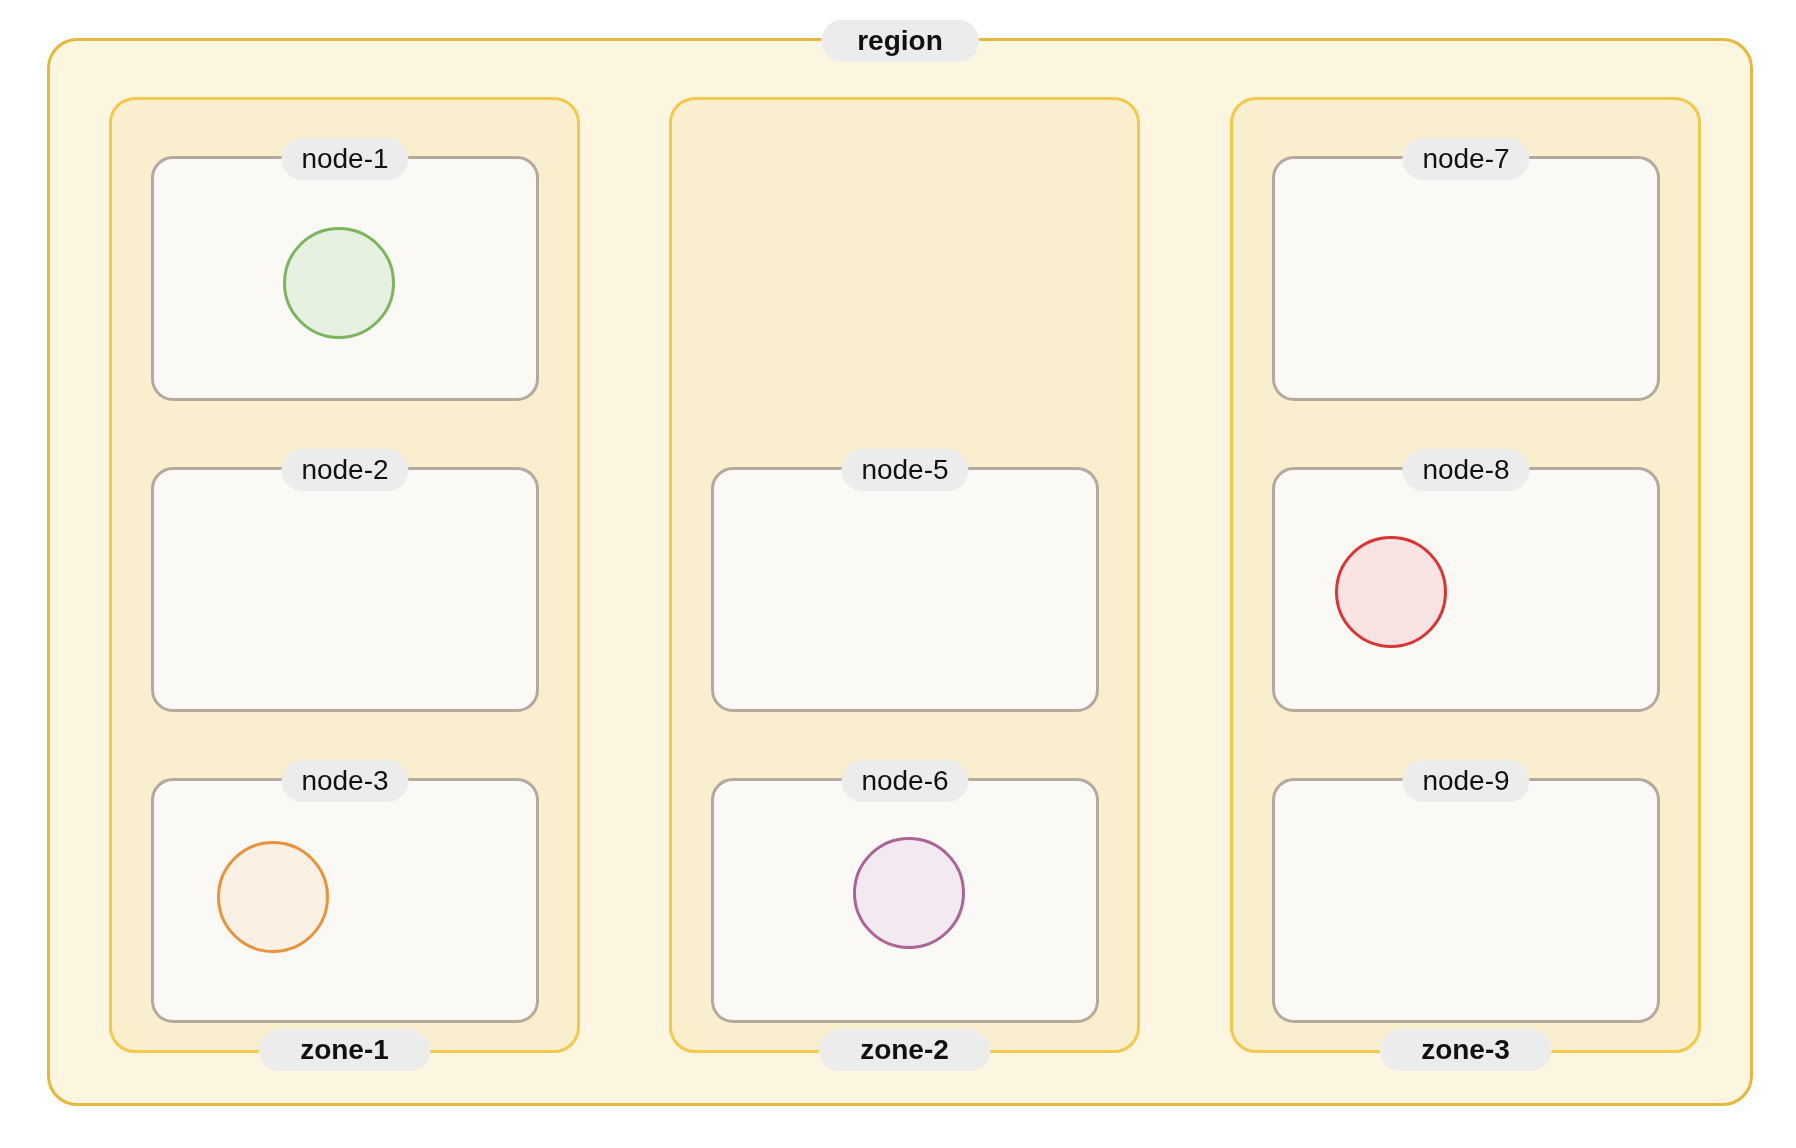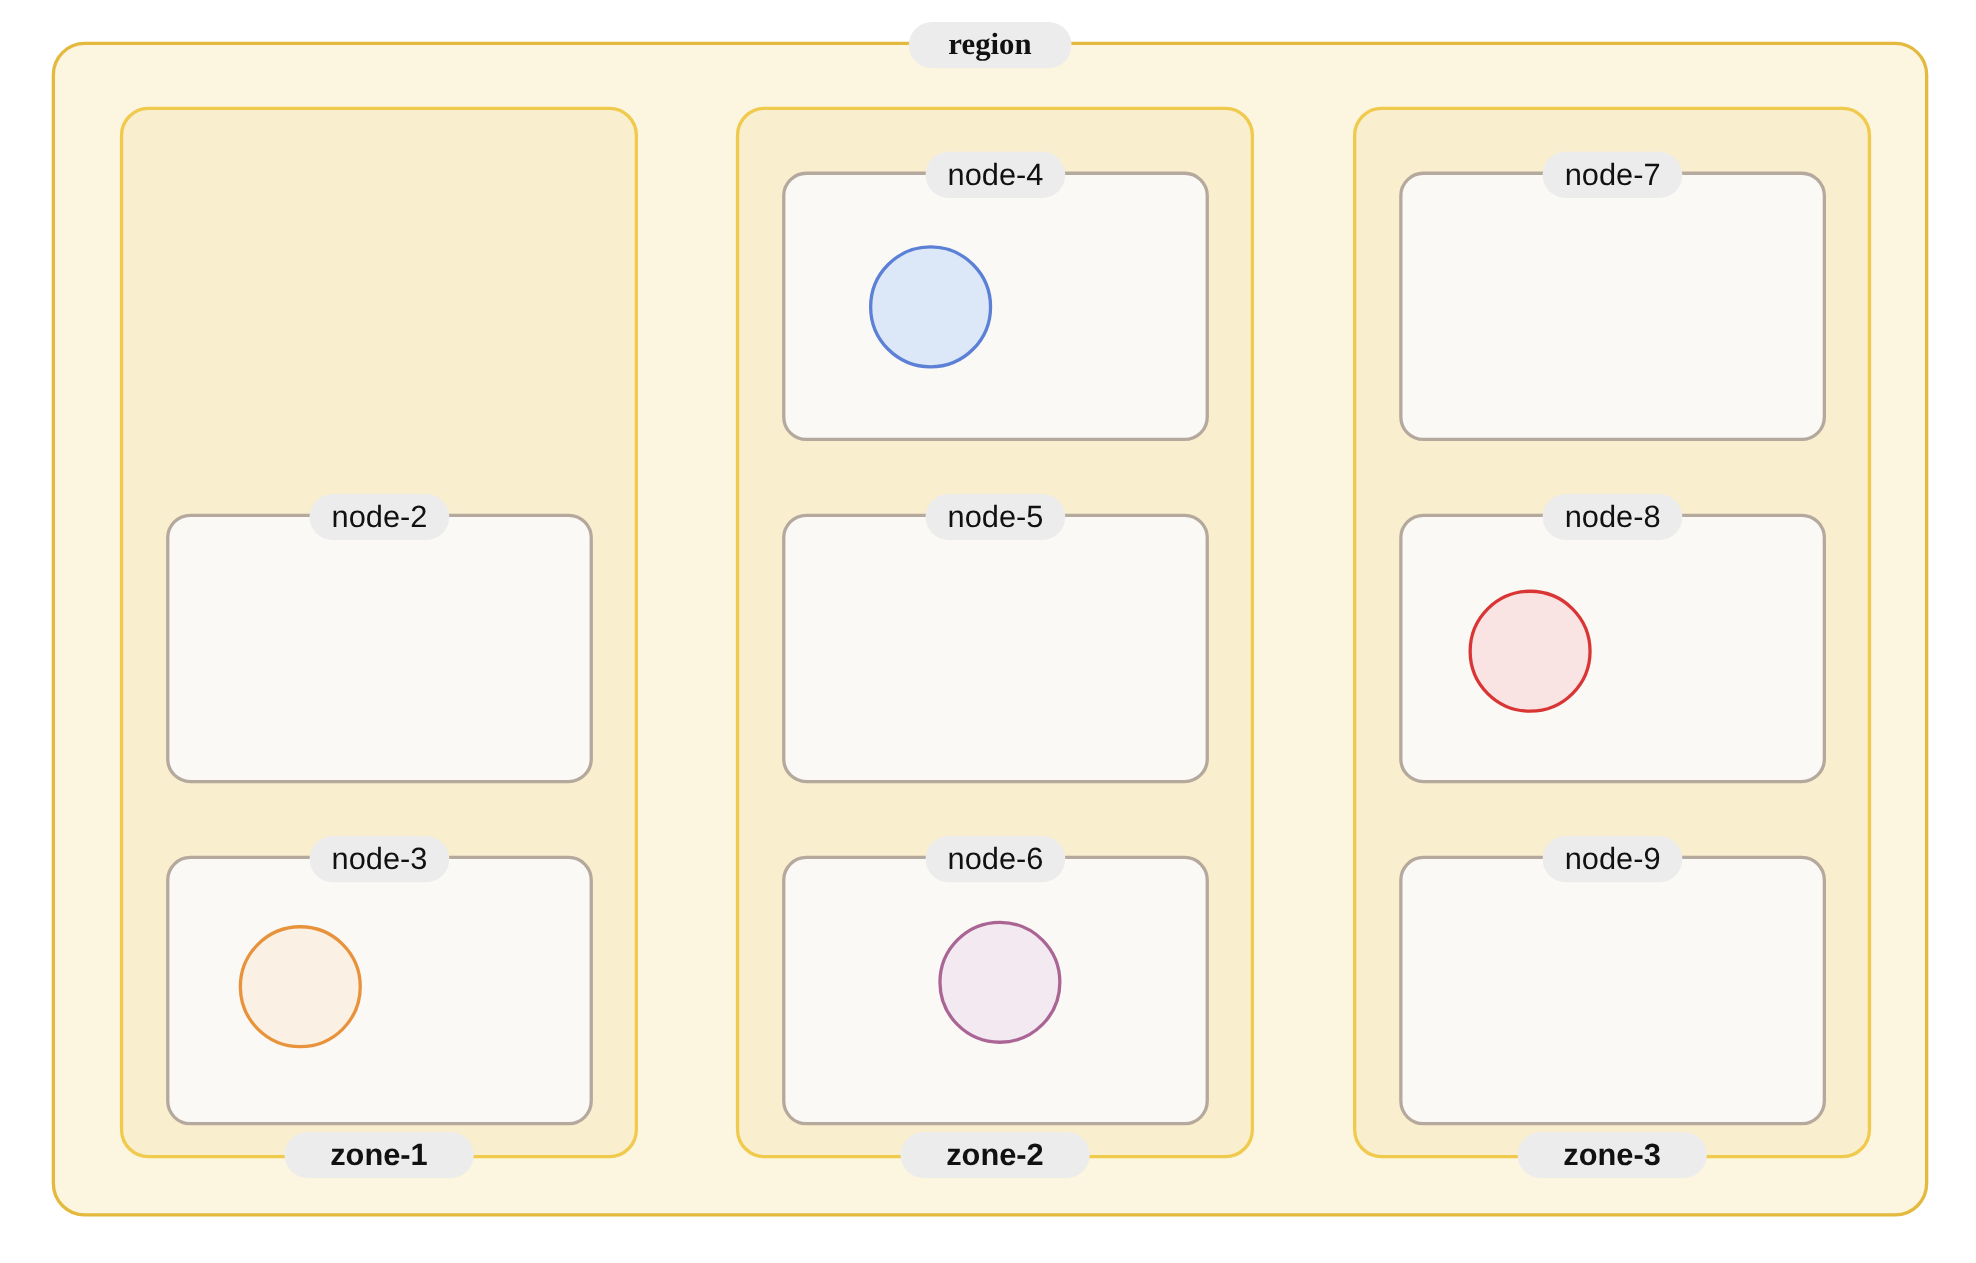--- a/index.html
+++ b/index.html
@@ -51,21 +51,21 @@
     border-radius: 999px;
     font-size: 28px;
     line-height: 1;
     padding: 7px 20px;
     white-space: nowrap;
     z-index: 2;
   }
   .region-label {
     left: 50%; top: 0;
     transform: translate(-50%, -50%);
-    font-family: Liberation Serif, serif;
+    font-family: Liberation Sans, sans-serif;
     font-weight: bold;
     padding: 7px 36px;
   }
   .zone-label {
     left: 50%; bottom: 0;
     transform: translate(-50%, 50%);
     font-weight: bold;
     padding: 7px 42px;
     margin-top: 44px;
   }
@@ -90,38 +90,38 @@
 </style>
 </head>
 <body>
 
 <div class="region">
   <div class="pill region-label">region</div>
 
   <div class="zone zone-pos-0">
     <div class="pill zone-label">zone-1</div>
 
+    <div class="node row-0">
+      <div class="pill node-label">node-1</div>
+      <div class="circle c-n1" style="border-color: rgb(125, 180, 95); background-color: rgb(231, 241, 225);"></div>
+    </div>
 
     <div class="node row-1">
       <div class="pill node-label">node-2</div>
     </div>
 
     <div class="node row-2">
       <div class="pill node-label">node-3</div>
       <div class="circle c-n3" style="border-color: rgb(232, 147, 60); background-color: rgb(250, 240, 227);"></div>
     </div>
   </div>
 
   <div class="zone zone-pos-1">
     <div class="pill zone-label">zone-2</div>
 
-    <div class="node row-0">
-      <div class="pill node-label">node-4</div>
-      <div class="circle c-n4" style="border-color: rgb(91, 128, 214); background-color: rgb(220, 231, 248);"></div>
-    </div>
 
     <div class="node row-1">
       <div class="pill node-label">node-5</div>
     </div>
 
     <div class="node row-2">
       <div class="pill node-label">node-6</div>
       <div class="circle c-n6" style="border-color: rgb(170, 101, 149); background-color: rgb(242, 233, 241);"></div>
     </div>
   </div>

